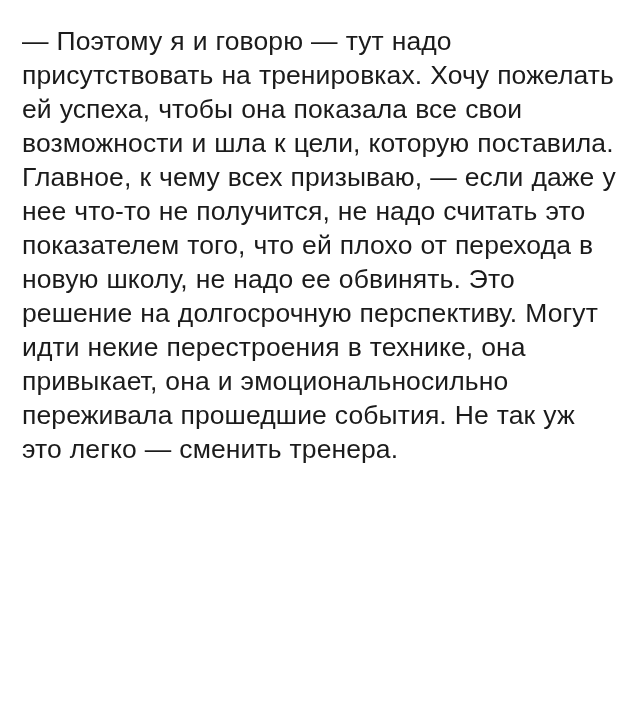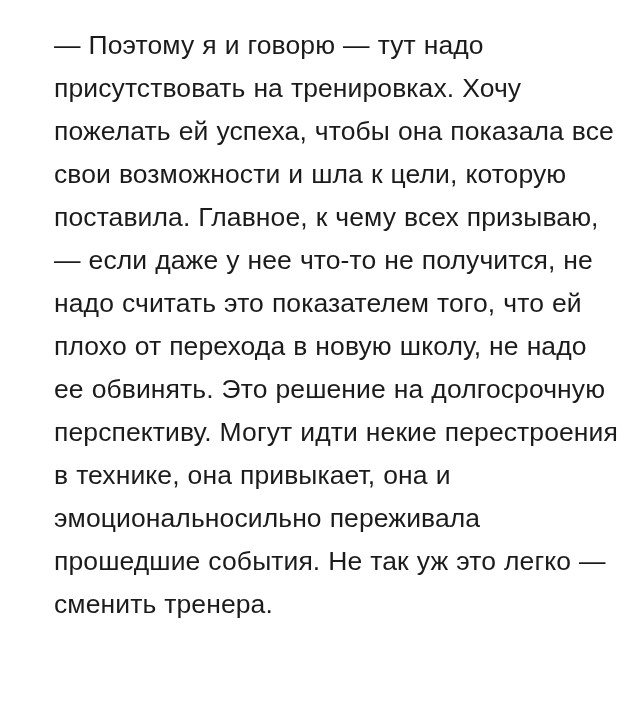--- a/index.html
+++ b/index.html
@@ -19,27 +19,26 @@
     width: 640px;
     height: 725px;
     background: #ffffff;
     padding: 24px 22px 18px 22px;
     display: flex;
     flex-direction: column;
     justify-content: flex-start;
   }
   .quote-block {
     font-size: 26.5px;
-    line-height: 43px;
+    line-height: 34px;
     color: #1b1b1b;
     letter-spacing: 0.1px;
     text-align: left;
     word-spacing: 0.5px;
     font-weight: 400;
-    margin-left: 32px;
   }
   .quote-block p {
     margin: 0;
   }
 </style>
 </head>
 <body>
 
 <div class="page">
   <div class="quote-block">

